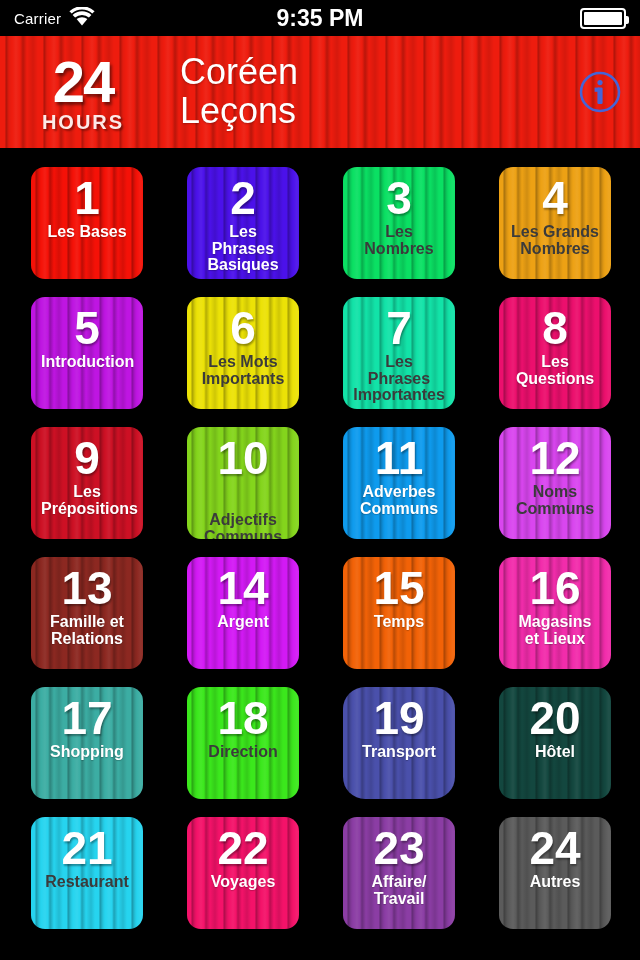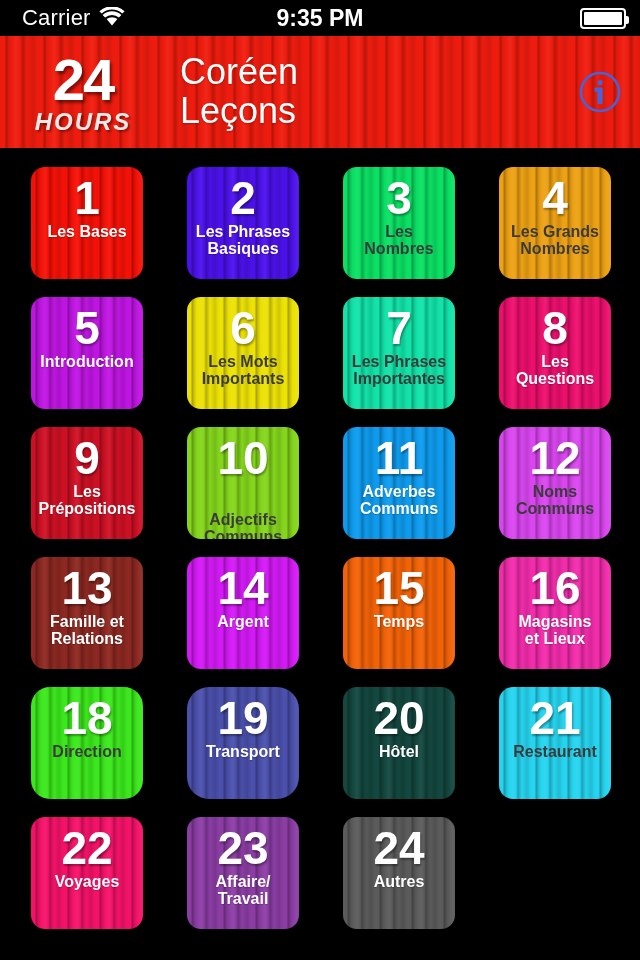--- a/index.html
+++ b/index.html
@@ -14,21 +14,21 @@
   .statusbar{
     position:relative;
     height:36px;
     background:#000;
     color:#fff;
     display:flex;
     align-items:center;
     padding:0 14px;
   }
   .sb-left{ display:flex; align-items:center; gap:8px; }
-  .sb-carrier{ font-size:22px; letter-spacing:.2px;margin-left:8px; }
+  .sb-carrier{ font-size:15px; letter-spacing:.2px; }
   .wifi-icon{ display:block; }
   .sb-time{
     position:absolute; left:0; right:0; top:0; height:36px;
     display:flex; align-items:center; justify-content:center;
     font-size:23px; font-weight:600; pointer-events:none;
   }
   .sb-right{ margin-left:auto; display:flex; align-items:center; z-index:2;}
   .battery{
     width:46px; height:21px;
     border:2px solid #fff; border-radius:4px;
@@ -73,21 +73,21 @@
     text-align:center;
     line-height:1;
   }
   .logo-24{
     font-size:58px; font-weight:bold; color:#fff;
     letter-spacing:-2px;
     text-shadow:2px 3px 3px rgba(0,0,0,.45);
     font-family:"Liberation Sans", sans-serif;
   }
   .logo-hours{
-    font-size:24px; font-weight:bold; font-style:italic;
+    font-size:20px; font-weight:bold; 
     color:#fdeae8; letter-spacing:2px;
     text-shadow:2px 2px 2px rgba(0,0,0,.35);
     margin-top:1px;
   }
   .header-title{
     position:relative; z-index:2;
     color:#fff; font-size:36px; line-height:1.08;
     margin-left:22px;
     text-shadow:0 1px 2px rgba(0,0,0,.25);
   }
@@ -140,21 +140,21 @@
     position:relative; z-index:2;
     font-size:46px; font-weight:bold; color:#fff;
     line-height:1.02;
     text-shadow:1px 2px 2px rgba(0,0,0,.35);
   }
   .tile-label{
     position:relative; z-index:2;
     font-size:16px; font-weight:bold;
     line-height:1.04;
     text-align:center;
-    width:112px;
+    width:92px;
     margin-top:2px;
     text-shadow:0 1px 1px rgba(0,0,0,.22);
     white-space:pre-line;
   }
   .tile-label.dark{ color:#3b3b3b; text-shadow:none; }
   .tile-label.light{ color:#ffffff; }
 </style>
 </head>
 <body>
 
@@ -286,21 +286,26 @@
       <div class="stripes"></div>
       <div class="tile-num">15</div>
       <div class="tile-label light">Temps</div>
     </div>
     <div class="tile" style="background: rgb(242, 44, 171);">
       <div class="stripes"></div>
       <div class="tile-num">16</div>
       <div class="tile-label light">Magasins
 et Lieux</div>
     </div>
-    <div class="tile" style="background: rgb(59, 232, 28); border-radius: 19px;">
+    <div class="tile" style="background: rgb(60, 173, 163);">
+      <div class="stripes"></div>
+      <div class="tile-num">17</div>
+      <div class="tile-label light">Shopping</div>
+    </div>
+    <div class="tile" style="background: rgb(59, 232, 28);">
       <div class="stripes"></div>
       <div class="tile-num">18</div>
       <div class="tile-label dark">Direction</div>
     </div>
     <div class="tile" style="background: rgb(74, 80, 171); border-radius: 22px;">
       <div class="stripes"></div>
       <div class="tile-num">19</div>
       <div class="tile-label light">Transport</div>
     </div>
     <div class="tile" style="background: rgb(19, 71, 63);">

